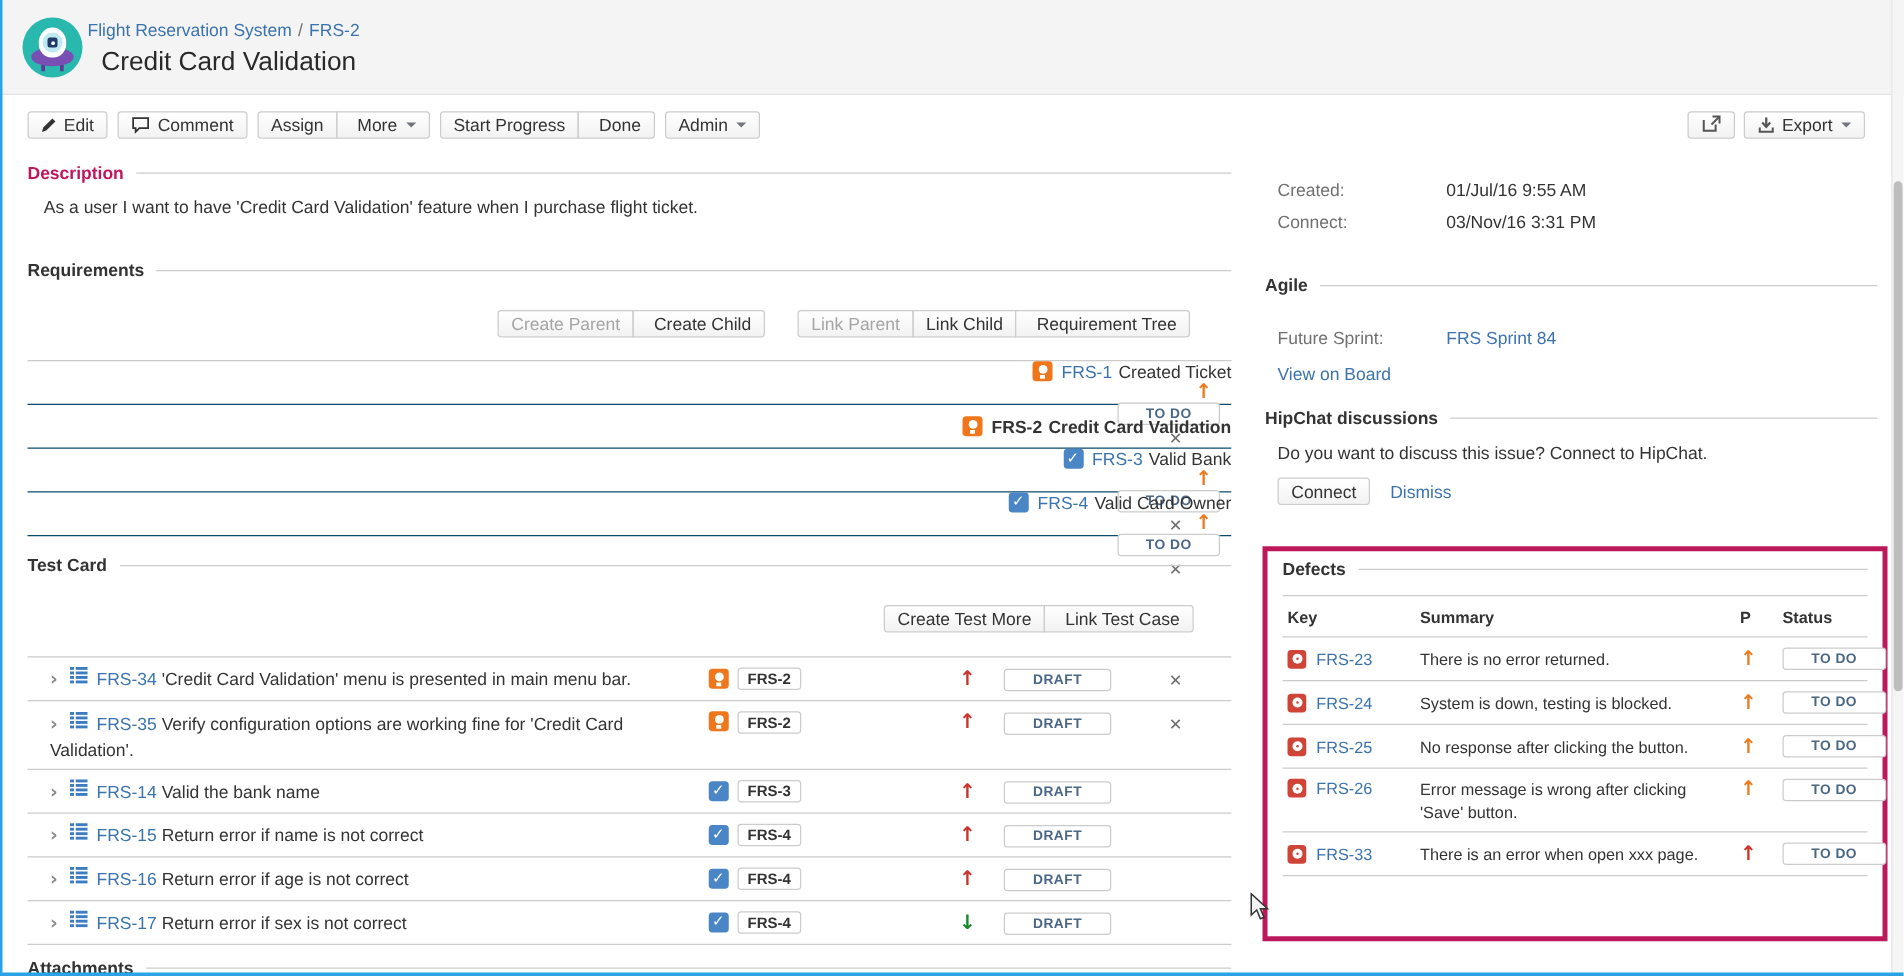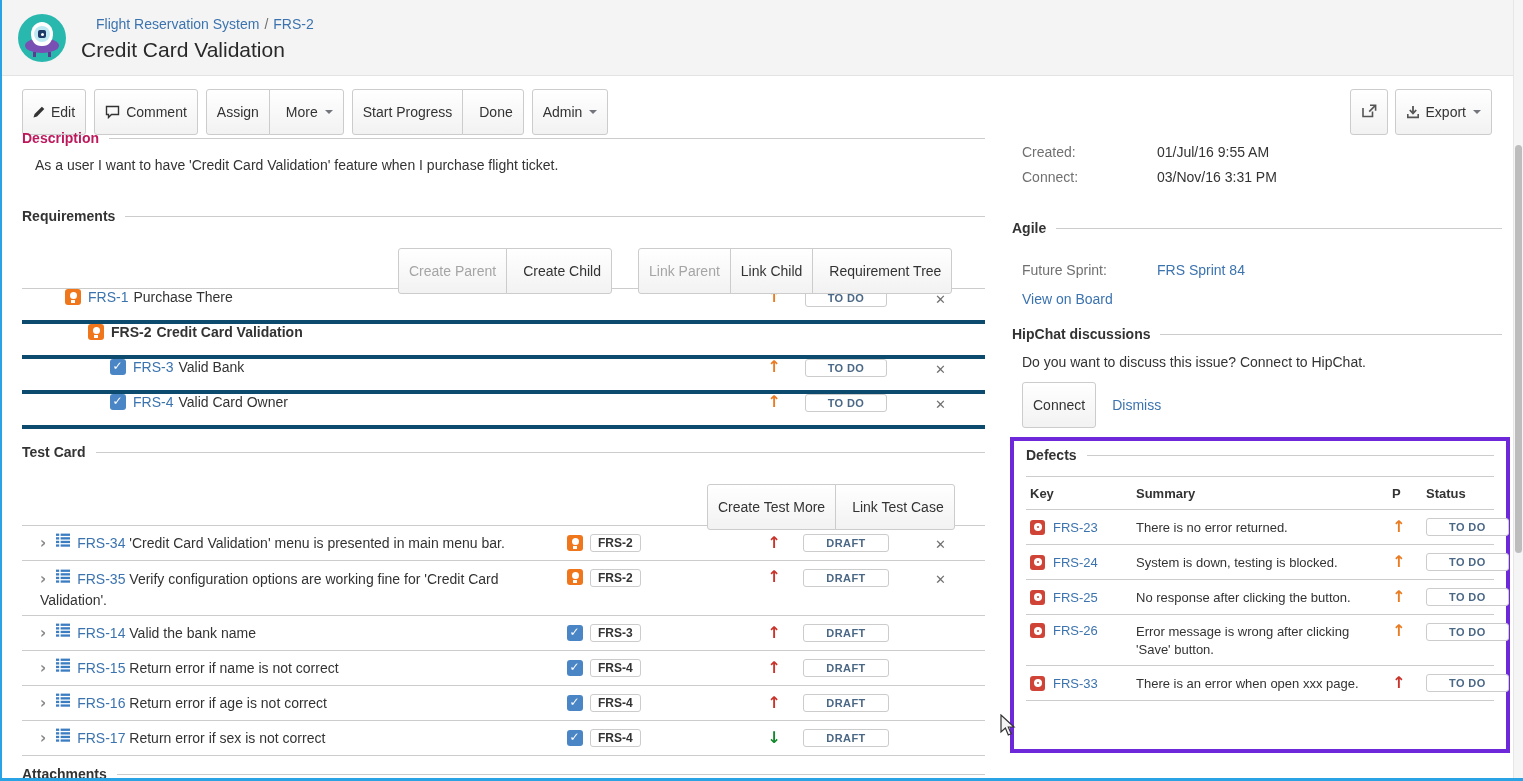--- a/index.html
+++ b/index.html
@@ -18,27 +18,27 @@
   
   .page-header { position:absolute; top:0; left:0; width:100%; height:76px; background:#f4f4f4; border-bottom:1px solid #e3e3e3; }
   .avatar { position:absolute; left:18px; top:14px; width:48px; height:48px; border-radius:50%; background:#28b8ae; overflow:hidden; }
   .avatar .saucer { position:absolute; left:7px; top:24px; width:34px; height:15px; border-radius:50%; background:#7a4fb4; }
   .avatar .dome   { position:absolute; left:13px; top:8px;  width:22px; height:24px; border-radius:50% 50% 46% 46%; background:#fff; }
   .avatar .iris   { position:absolute; left:16px; top:12px; width:16px; height:16px; border-radius:50%; background:#bfe9f2; }
   .avatar .pupil  { position:absolute; left:20px; top:16px; width:8px;  height:8px;  border-radius:2px; background:#1d3b66; }
   .avatar .dot    { position:absolute; left:23px; top:19px; width:3px;  height:3px;  border-radius:50%; background:#fff; }
   .avatar .leg1, .avatar .leg2 { position:absolute; top:38px; width:3px; height:5px; background:#5d3d92; }
   .avatar .leg1 { left:15px; } .avatar .leg2 { left:30px; }
-  .breadcrumb { position:absolute; left:96px; top:16px; font-size:14px;text-align:right; }
+  .breadcrumb { position:absolute; left:70px; top:16px; font-size:14px;text-align:right; }
   .breadcrumb .sep { color:#707070; margin:0 5px; }
   .page-title { position:absolute; left:81px; top:38px; font-size:21px; color:#292929; }
 
   
   .btn {
-    display:inline-flex; align-items:center; height:46px; padding:0 10px;
+    display:inline-flex; align-items:center; height:22px; padding:0 10px;
     background:linear-gradient(#ffffff,#f2f2f2); border:1px solid #ccc; border-radius:3px;
     font-size:14px; color:#333; cursor:pointer; white-space:nowrap;
   }
   .btn.disabled { color:#a5a5a5; cursor:default; }
   .btn-group { display:inline-flex; }
   .btn-group .btn { border-radius:0; margin-left:-1px; }
   .btn-group .btn:first-child { border-radius:3px 0 0 3px; margin-left:0; }
   .btn-group .btn:last-child  { border-radius:0 3px 3px 0;padding-left:16px; }
   .toolbar { position:absolute; left:22px; top:89px; display:flex; gap:8px; }
   .toolbar-right { position:absolute; right:31px; top:89px; display:flex; gap:7px;padding-left:36px; }
@@ -52,21 +52,21 @@
 
   
   .sec-description { position:absolute; left:22px; top:130px; width:963px; }
   .desc-text { margin:11px 0 0 13px; color:#333; }
 
   .sec-requirements { position:absolute; left:22px; top:208px; width:963px; }
   .req-btns { position:relative; height:40px; margin-top:24px; }
   .grp-create { position:absolute; left:376px; top:0; }
   .grp-link   { position:absolute; left:616px; top:0; }
   .rows { border-top:1px solid #ccc; }
-  .row { display:flex; align-items:flex-start; height:35px; border-bottom:4px solid #0c4a6e; font-size:14px; }
+  .row { display:flex; align-items:flex-end; height:35px; border-bottom:1px solid #0c4a6e; font-size:14px;flex-direction:column; }
   .row .cell-text { flex:1; display:flex; align-items:center; }
   .cell-pri   { width:44px;  text-align:center; }
   .cell-status{ width:100px; text-align:center; }
   .cell-close { width:89px;  text-align:center; }
   .ind-0 { padding-left:43px; } .ind-1 { padding-left:66px; } .ind-2 { padding-left:88px; }
   .sum { margin-left:5px; color:#333; }
   .cur { font-weight:bold; color:#333; }
   .cur .sum { font-weight:bold; }
 
   .sec-testcases { position:absolute; left:22px; top:444px; width:963px; }
@@ -110,21 +110,21 @@
   .d-line { display:flex; margin-bottom:9px; }
   .d-label { width:145px; color:#707070; padding-left:10px; }
   .agile { position:absolute; left:1012px; top:220px; width:490px; }
   .agile .d-line { margin-top:26px; margin-bottom:0; }
   .vob { margin:13px 0 0 10px; }
   .hipchat { position:absolute; left:1012px; top:326px; width:490px; }
   .hc-text { margin:12px 0 0 10px; }
   .hc-actions { margin:12px 0 0 10px; display:flex; align-items:center; gap:16px; }
 
   
-  .defects-panel { position:absolute; left:1010px; top:437px; width:500px; height:316px; border:4px solid #6d28d9; background:#fff; padding:6px 12px; z-index:40; }
+  .defects-panel { position:absolute; left:1010px; top:437px; width:500px; height:316px; border:4px solid #be185d; background:#fff; padding:6px 12px; z-index:40; }
   .d-table { margin-top:13px; border-top:1px solid #ccc; }
   .d-hrow { display:flex; align-items:center; height:33px; border-bottom:1px solid #ccc; font-weight:bold; font-size:13px; }
   .d-row  { display:flex; align-items:center; min-height:35px; border-bottom:1px solid #ccc; font-size:13px; }
   .d-row.tall { align-items:flex-start; padding:8px 0 6px; }
   .d-row.tall .dc-sum { line-height:18px; }
   .dc-key { width:110px; padding-left:4px; display:flex; align-items:center; }
   .dc-sum { flex:1; padding-right:6px; }
   .dc-pri { width:34px; }
   .dc-status { width:68px; }
   .d-hrow .dc-key { display:block; }
@@ -239,21 +239,21 @@
       <button class="btn disabled">Link Parent</button>
       <button class="btn">Link Child</button>
       <button class="btn">Requirement Tree</button>
     </span>
   </div>
   <div class="rows">
     <div class="row">
       <div class="cell-text ind-0">
         <span class="type-ic type-requirement"></span>
         <a class="lnk">FRS-1</a>
-        <span class="sum">Purchase There</span>
+        <span class="sum">Created Ticket</span>
       </div>
       <div class="cell-pri"><span class="pri pri-high"></span></div>
       <div class="cell-status"><span class="lozenge">TO DO</span></div>
       <div class="cell-close"><span class="close-x"></span></div>
     </div>
     <div class="row cur">
       <div class="cell-text ind-1">
         <span class="type-ic type-requirement"></span>
         <span>FRS-2</span>
         <span class="sum">Credit Card Validation</span>

